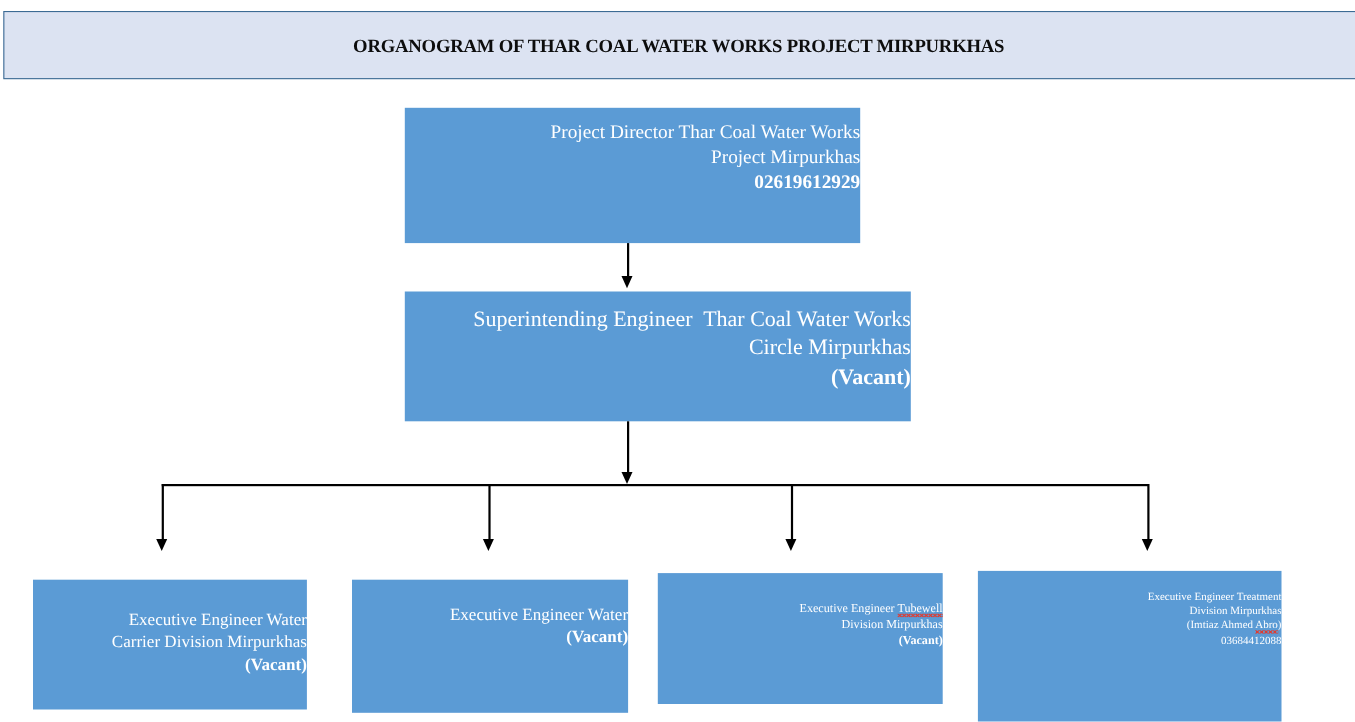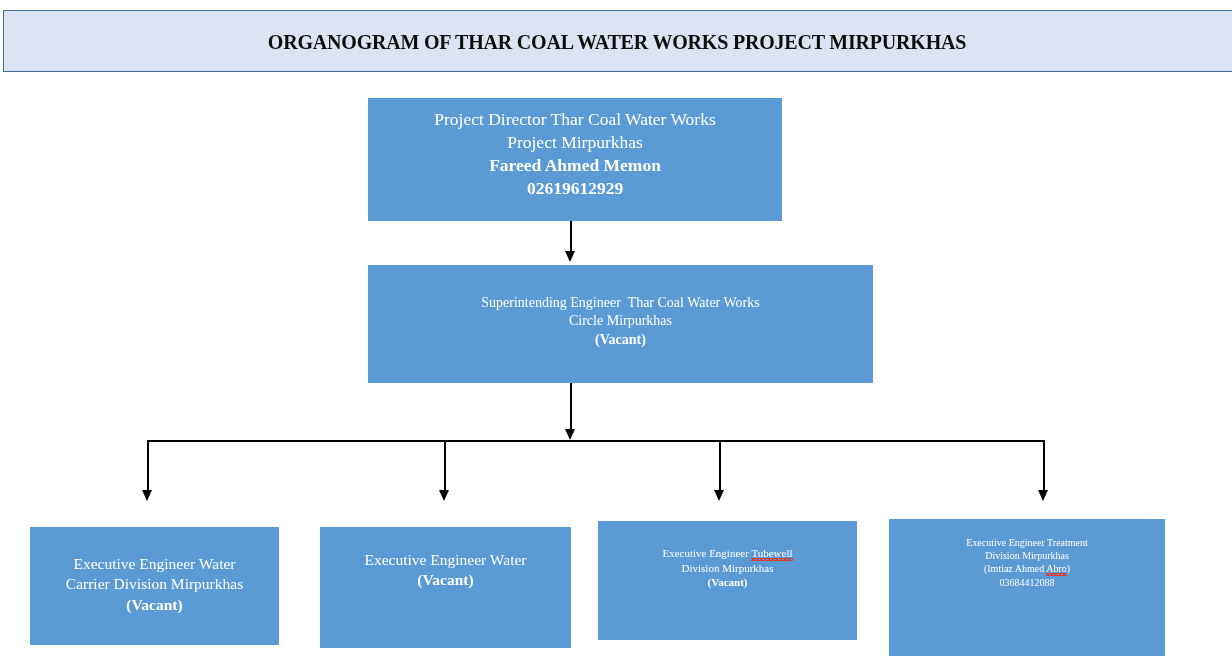--- a/index.html
+++ b/index.html
@@ -28,58 +28,58 @@
     box-sizing: border-box;
   }
   #title-text {
     position: absolute;
     left: 0;
     top: 0;
     width: 1226px;
     height: 62px;
     line-height: 62px;
     text-align: center;
-    font-size: 20px;
+    font-size: 17px;
     font-weight: bold;
     color: #0d0d0d;
     letter-spacing: -0.2px;
     white-space: nowrap;
   }
 
   
   .node {
     position: absolute;
     background: #5b9bd5;
     box-sizing: border-box;
     color: #ffffff;
     text-align: center;
     display: flex;
     flex-direction: column;
     justify-content: center;
-    align-items: center;
+    align-items: flex-end;
     line-height: 1.32;
   }
   .node .ln {
     display: block;
     white-space: pre;
   }
   .node .bold { font-weight: bold; }
 
   
   #node-director {
     left: 368px; top: 98px; width: 414px; height: 123px;
     font-size: 17.5px;
     justify-content: flex-start;
     padding-top: 10px;
   }
   #node-se {
-    left: 368px; top: 265px; width: 505px; height: 118px;
-    font-size: 14px;
-    justify-content: flex-start;
-    padding-top: 29px;
+    left: 368px; top: 265px; width: 460px; height: 118px;
+    font-size: 20px;
+    justify-content: flex-start;
+    padding-top: 12px;
   }
   #node-ee-water-carrier {
     left: 30px; top: 527px; width: 249px; height: 118px;
     font-size: 15.5px;
     justify-content: flex-start;
     padding-top: 27px;
   }
   #node-ee-water-works {
     left: 320px; top: 527px; width: 251px; height: 121px;
     font-size: 15.5px;
@@ -150,21 +150,20 @@
 </head>
 <body>
 
 <div id="title-banner">
   <div id="title-text">ORGANOGRAM OF THAR COAL WATER WORKS PROJECT MIRPURKHAS</div>
 </div>
 
 <div class="node" id="node-director">
   <span class="ln">Project Director Thar Coal Water Works</span>
   <span class="ln">Project Mirpurkhas</span>
-  <span class="ln bold">Fareed Ahmed Memon</span>
   <span class="ln bold">02619612929</span>
 </div>
 
 <div class="conn vline" id="conn-director-se"></div>
 <div class="arrowhead" id="arrow-director-se"></div>
 
 <div class="node" id="node-se">
   <span class="ln">Superintending Engineer  Thar Coal Water Works</span>
   <span class="ln">Circle Mirpurkhas</span>
   <span class="ln bold">(Vacant)</span>

